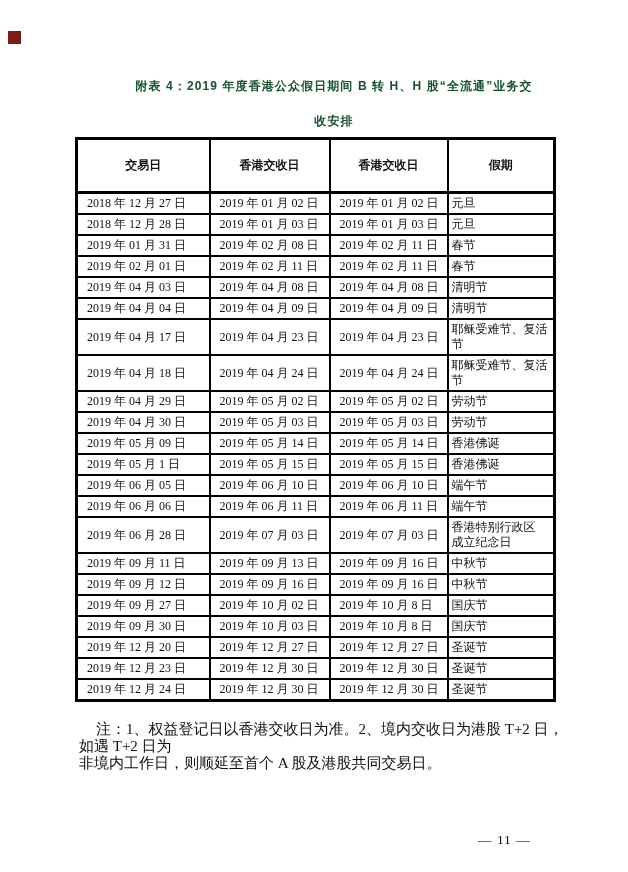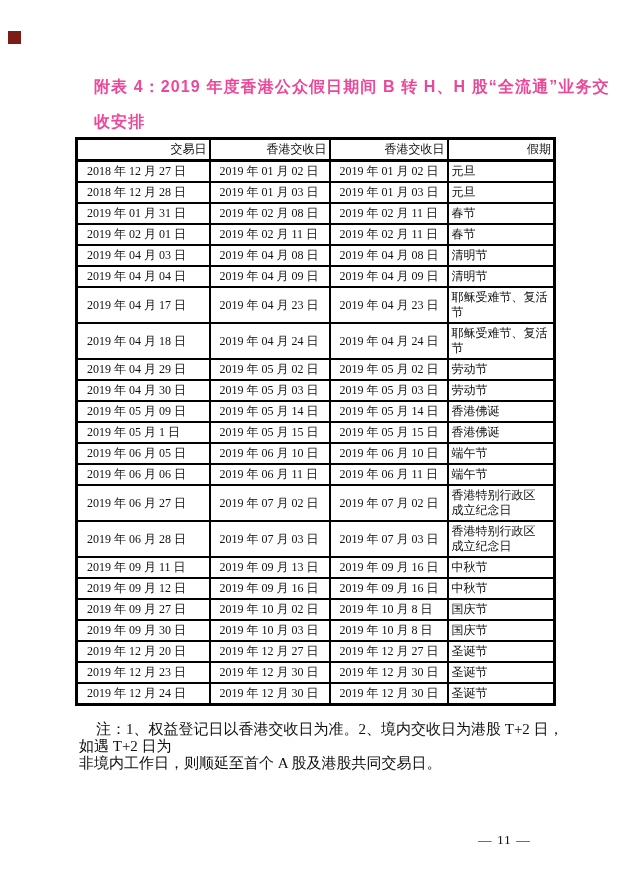--- a/index.html
+++ b/index.html
@@ -17,46 +17,47 @@
     width: 13px; height: 13px;
     background: #7b1c16;
   }
   .title {
     position: absolute;
     left: 94px; top: 69px;
     margin: 0;
     width: 480px;
     font-family: "Liberation Sans", sans-serif;
     font-weight: bold;
-    font-size: 16px;
+    font-size: 12px;
     letter-spacing: 1.1px;
     line-height: 35px;
-    color: #ec4899;
+    color: #14532d;
+    text-align: center;
   }
   .title span { display: block; white-space: nowrap; }
   table.sched {
     position: absolute;
     left: 75px; top: 137px;
     width: 478px;
     border-collapse: collapse;
     table-layout: fixed;
     border: 3px solid #000;
   }
   .sched th, .sched td {
     border: 2px solid #000;
     font-size: 12px;
     line-height: 15px;
     padding: 2px 2px 2px 9px;
     vertical-align: middle;
     overflow: hidden;
   }
   .sched th {
-    font-weight: normal;
-    text-align: right;
-    padding: 2px;
+    font-weight: bold;
+    text-align: center;
+    padding: 18px;
     border-bottom-width: 3px;
   }
   .sched td.holiday {
     padding-left: 3px;
     white-space: pre-line;
   }
   .note {
     position: absolute;
     left: 79px; top: 721px;
     width: 486px;
@@ -180,27 +181,20 @@
         <td>2019 年 06 月 10 日</td>
         <td class="holiday">端午节</td>
       </tr>
       <tr>
         <td>2019 年 06 月 06 日</td>
         <td>2019 年 06 月 11 日</td>
         <td>2019 年 06 月 11 日</td>
         <td class="holiday">端午节</td>
       </tr>
       <tr>
-        <td>2019 年 06 月 27 日</td>
-        <td>2019 年 07 月 02 日</td>
-        <td>2019 年 07 月 02 日</td>
-        <td class="holiday">香港特别行政区
-成立纪念日</td>
-      </tr>
-      <tr>
         <td>2019 年 06 月 28 日</td>
         <td>2019 年 07 月 03 日</td>
         <td>2019 年 07 月 03 日</td>
         <td class="holiday">香港特别行政区
 成立纪念日</td>
       </tr>
       <tr>
         <td>2019 年 09 月 11 日</td>
         <td>2019 年 09 月 13 日</td>
         <td>2019 年 09 月 16 日</td>

